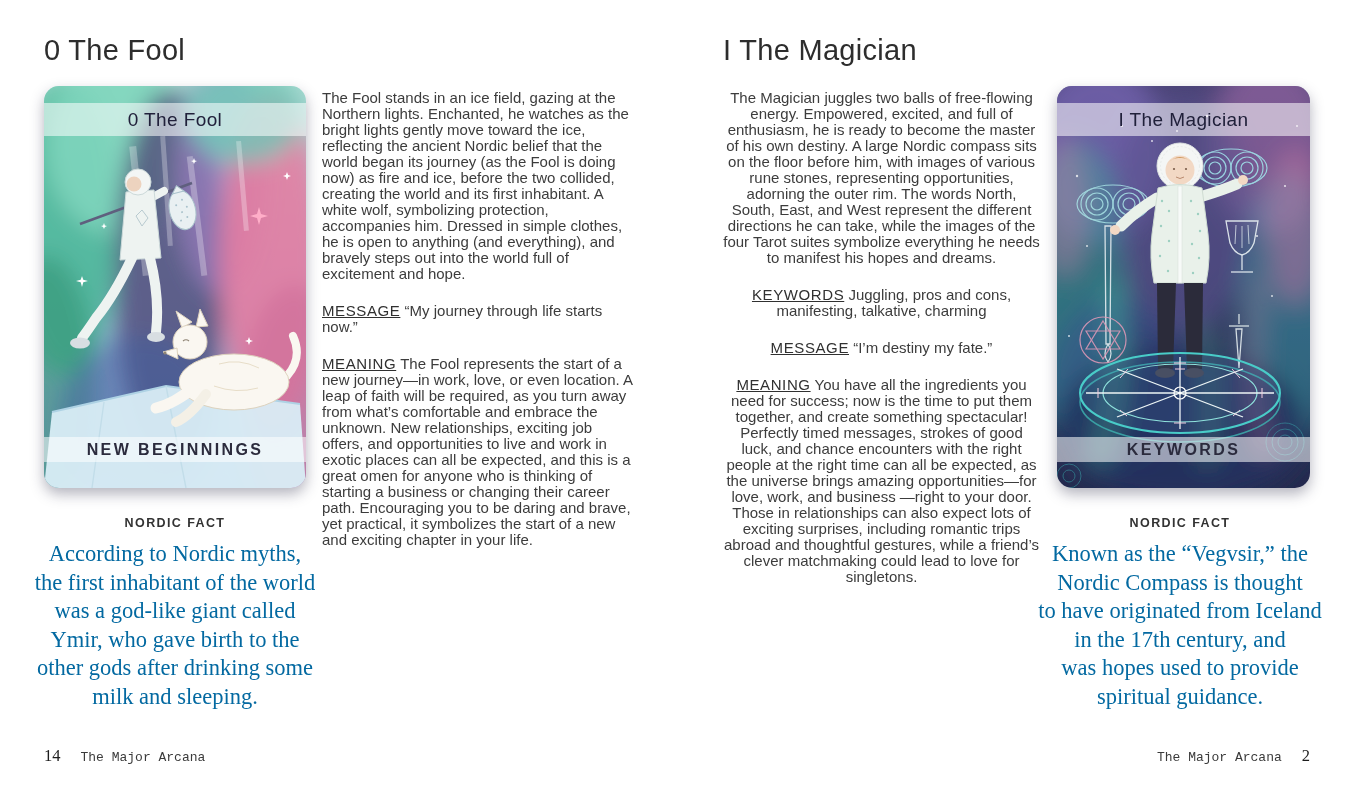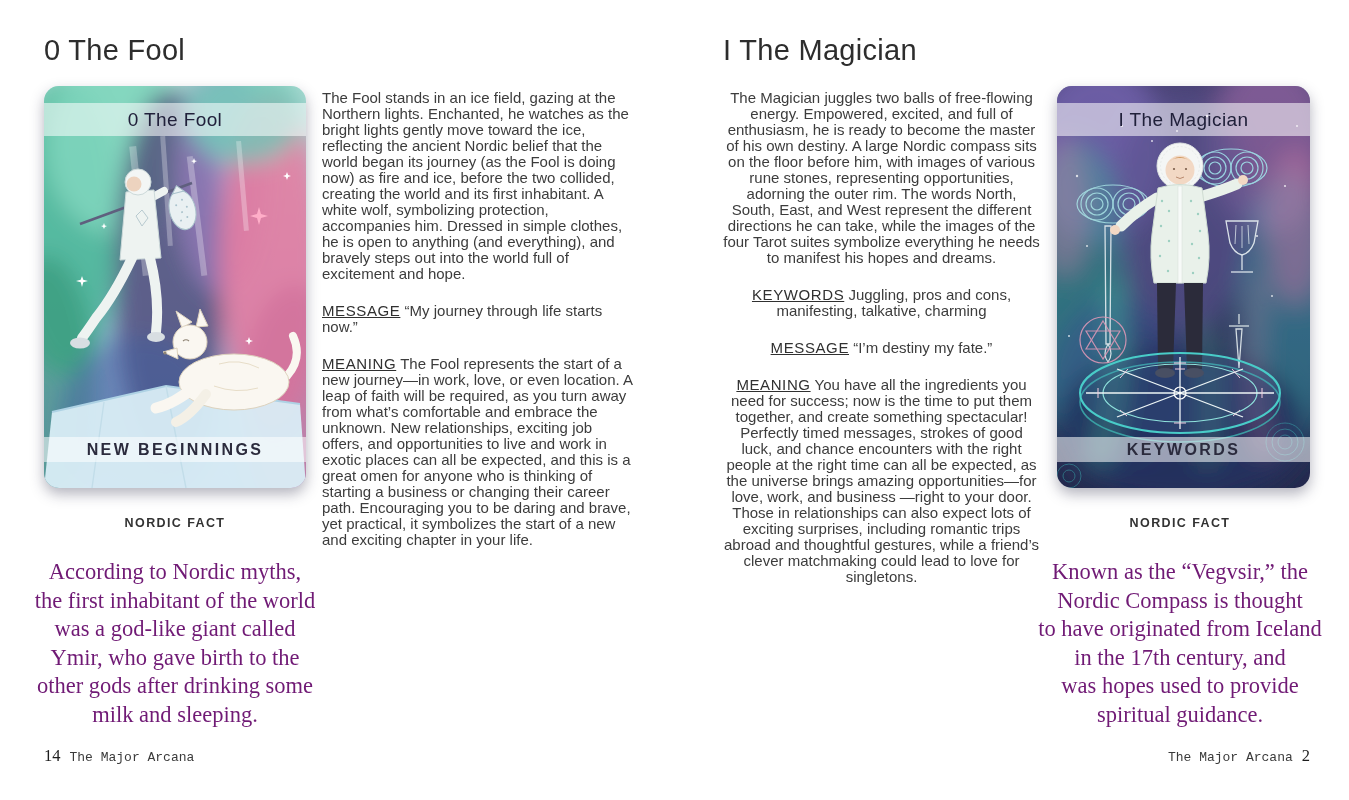--- a/index.html
+++ b/index.html
@@ -30,26 +30,26 @@
   #body-left { left:322px; width:312px; }
   #body-right { left:723px; width:317px;text-align:center; }
   .body-col p { margin:0 0 21px 0; }
   .lbl { letter-spacing:0.6px; color:#303030;text-decoration:underline; }
 
   
   .fact { position:absolute; top:516px; text-align:center; }
   #fact-left { left:28px; width:294px; }
   #fact-right { left:1022px; width:316px; }
   .fact-label { font-size:12.5px; font-weight:bold; letter-spacing:1.4px;
-    color:#333333; margin-bottom:28px; }
+    color:#333333; margin-bottom:10px; }
   .fact-text { font-family:"Liberation Serif", serif; font-size:22.5px;
-    line-height:28.5px; color:#701a75; white-space:pre-line; }
-
-  
-  .footer { position:absolute; top:746px; display:flex; align-items:baseline; gap:9px; }
+    line-height:28.5px; color:#0369a1; white-space:pre-line; }
+
+  
+  .footer { position:absolute; top:746px; display:flex; align-items:baseline; gap:20px; }
   #footer-left { left:44px; }
   #footer-right { right:39px; }
   .pagenum { font-family:"Liberation Serif", serif; font-size:16.5px; color:#1d1d1d; }
   .section { font-size:13px; color:#3a3a3a;font-family:Liberation Mono, monospace; }
 </style>
 </head>
 <body>
 
 <h1 class="page-title" id="title-left">0 The Fool</h1>
 

